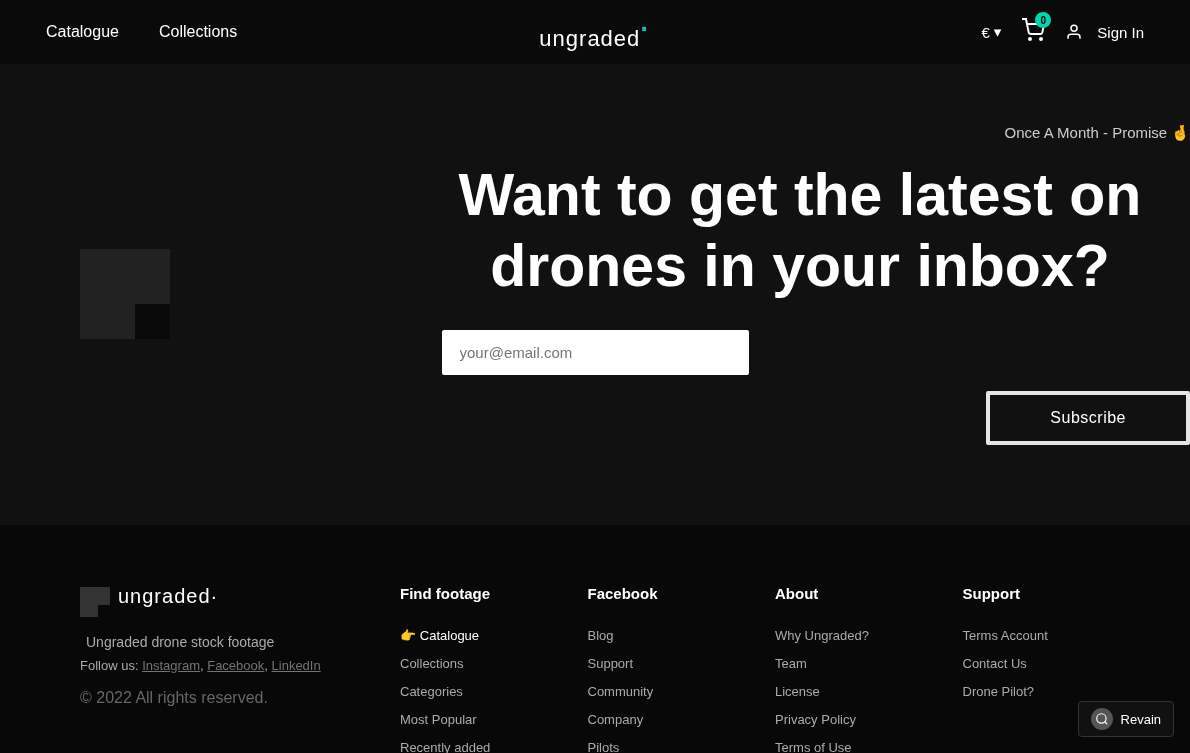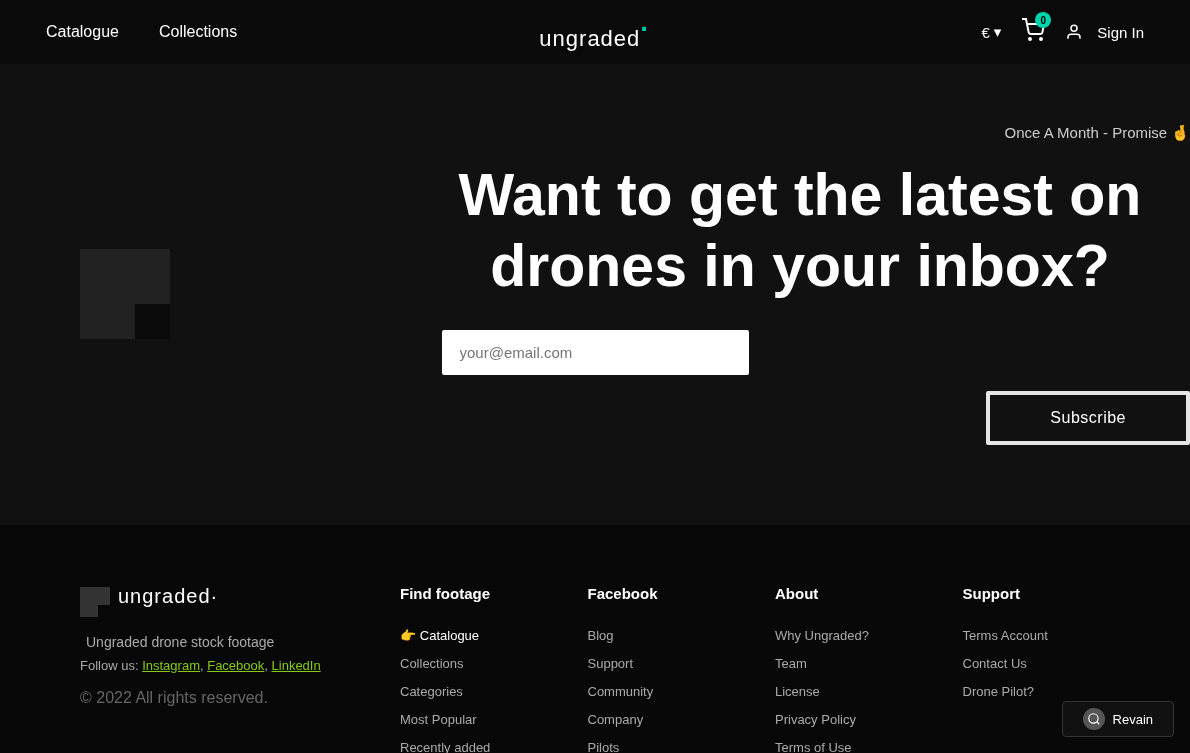--- a/index.html
+++ b/index.html
@@ -168,21 +168,21 @@
       font-size: 14px;
       color: #aaa;
       margin-bottom: 8px;
       margin-left: 6px;
     }
     .footer-follow {
       font-size: 13px;
       color: #aaa;
     }
     .footer-follow a {
-      color: #84cc16;
+      color: #737373;
       text-decoration: underline;
     }
     .footer-copyright {
       font-size: 16px;
       color: #666;
       margin-top: 16px;
     }
     .footer-col-title {
       font-size: 15px;
       font-weight: 600;
@@ -227,21 +227,21 @@
     }
 
     
     .revain-badge {
       position: fixed;
       bottom: 16px;
       right: 16px;
       background: #111;
       border: 1px solid #333;
       border-radius: 4px;
-      padding: 6px 20px;
+      padding: 6px 12px;
       display: flex;
       align-items: center;
       gap: 8px;
       font-size: 13px;
       color: #fff;
     }
     .revain-icon {
       width: 22px;
       height: 22px;
       background: #555;

